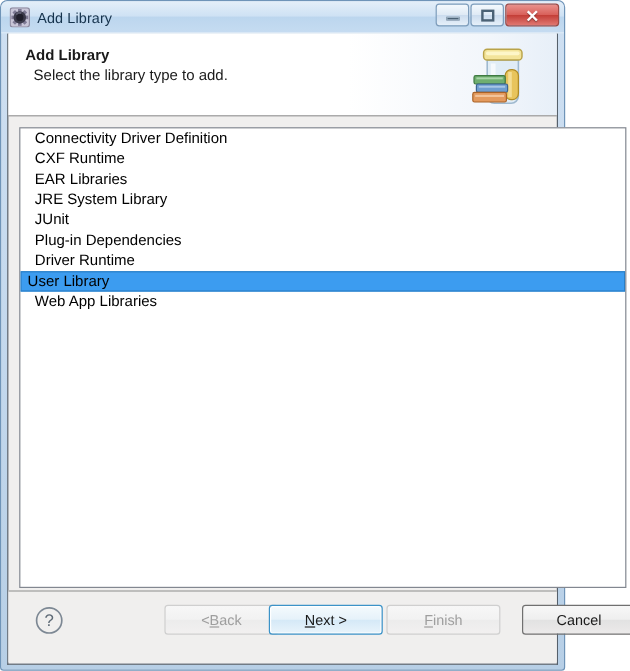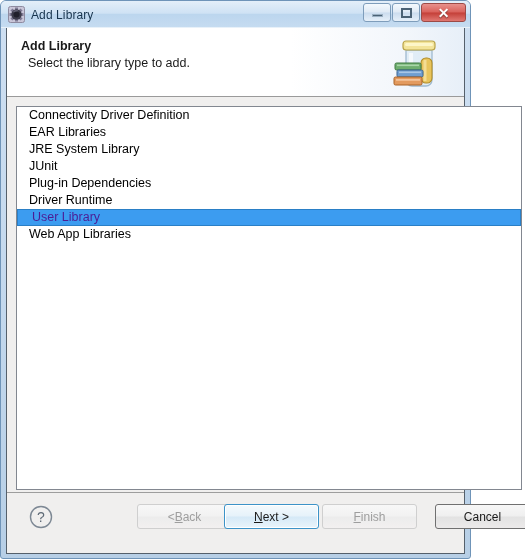--- a/index.html
+++ b/index.html
@@ -153,24 +153,24 @@
     height: 17px;
     line-height: 17px;
     font-size: 12.5px;
     color: #000000;
     padding-left: 12px;
     white-space: nowrap;
     box-sizing: border-box;
   }
   .list-row.selected {
     background: #3c9cf0;
-    color: #4c1d95;
+    color: #000000;
     border: 1px solid #2a7fc6;
     line-height: 15px;
-    padding-left: 14px;
+    padding-left: 5px;
   }
 
   
   .footer {
     position: absolute;
     left: 0; right: 0;
     top: 464px;
     height: 60px;
     background: #f0efee;
     border-top: 1px solid #9d9d9d;
@@ -278,20 +278,21 @@
           <rect x="6" y="41" width="28" height="8" rx="1.5" fill="#e39a5e" stroke="#a96227" stroke-width="1"></rect>
           <rect x="9" y="28.5" width="22" height="1.6" fill="#a9d6a9"></rect>
           <rect x="11" y="35.5" width="22" height="1.6" fill="#a8c6e5"></rect>
           <rect x="8" y="43" width="24" height="1.8" fill="#f3c49b"></rect>
         </svg>
       </div>
     </div>
 
     <div class="listbox">
       <div class="list-row">Connectivity Driver Definition</div>
+      <div class="list-row">CXF Runtime</div>
       <div class="list-row">EAR Libraries</div>
       <div class="list-row">JRE System Library</div>
       <div class="list-row">JUnit</div>
       <div class="list-row">Plug-in Dependencies</div>
       <div class="list-row">Driver Runtime</div>
       <div class="list-row selected">User Library</div>
       <div class="list-row">Web App Libraries</div>
     </div>
 
     <div class="footer">

